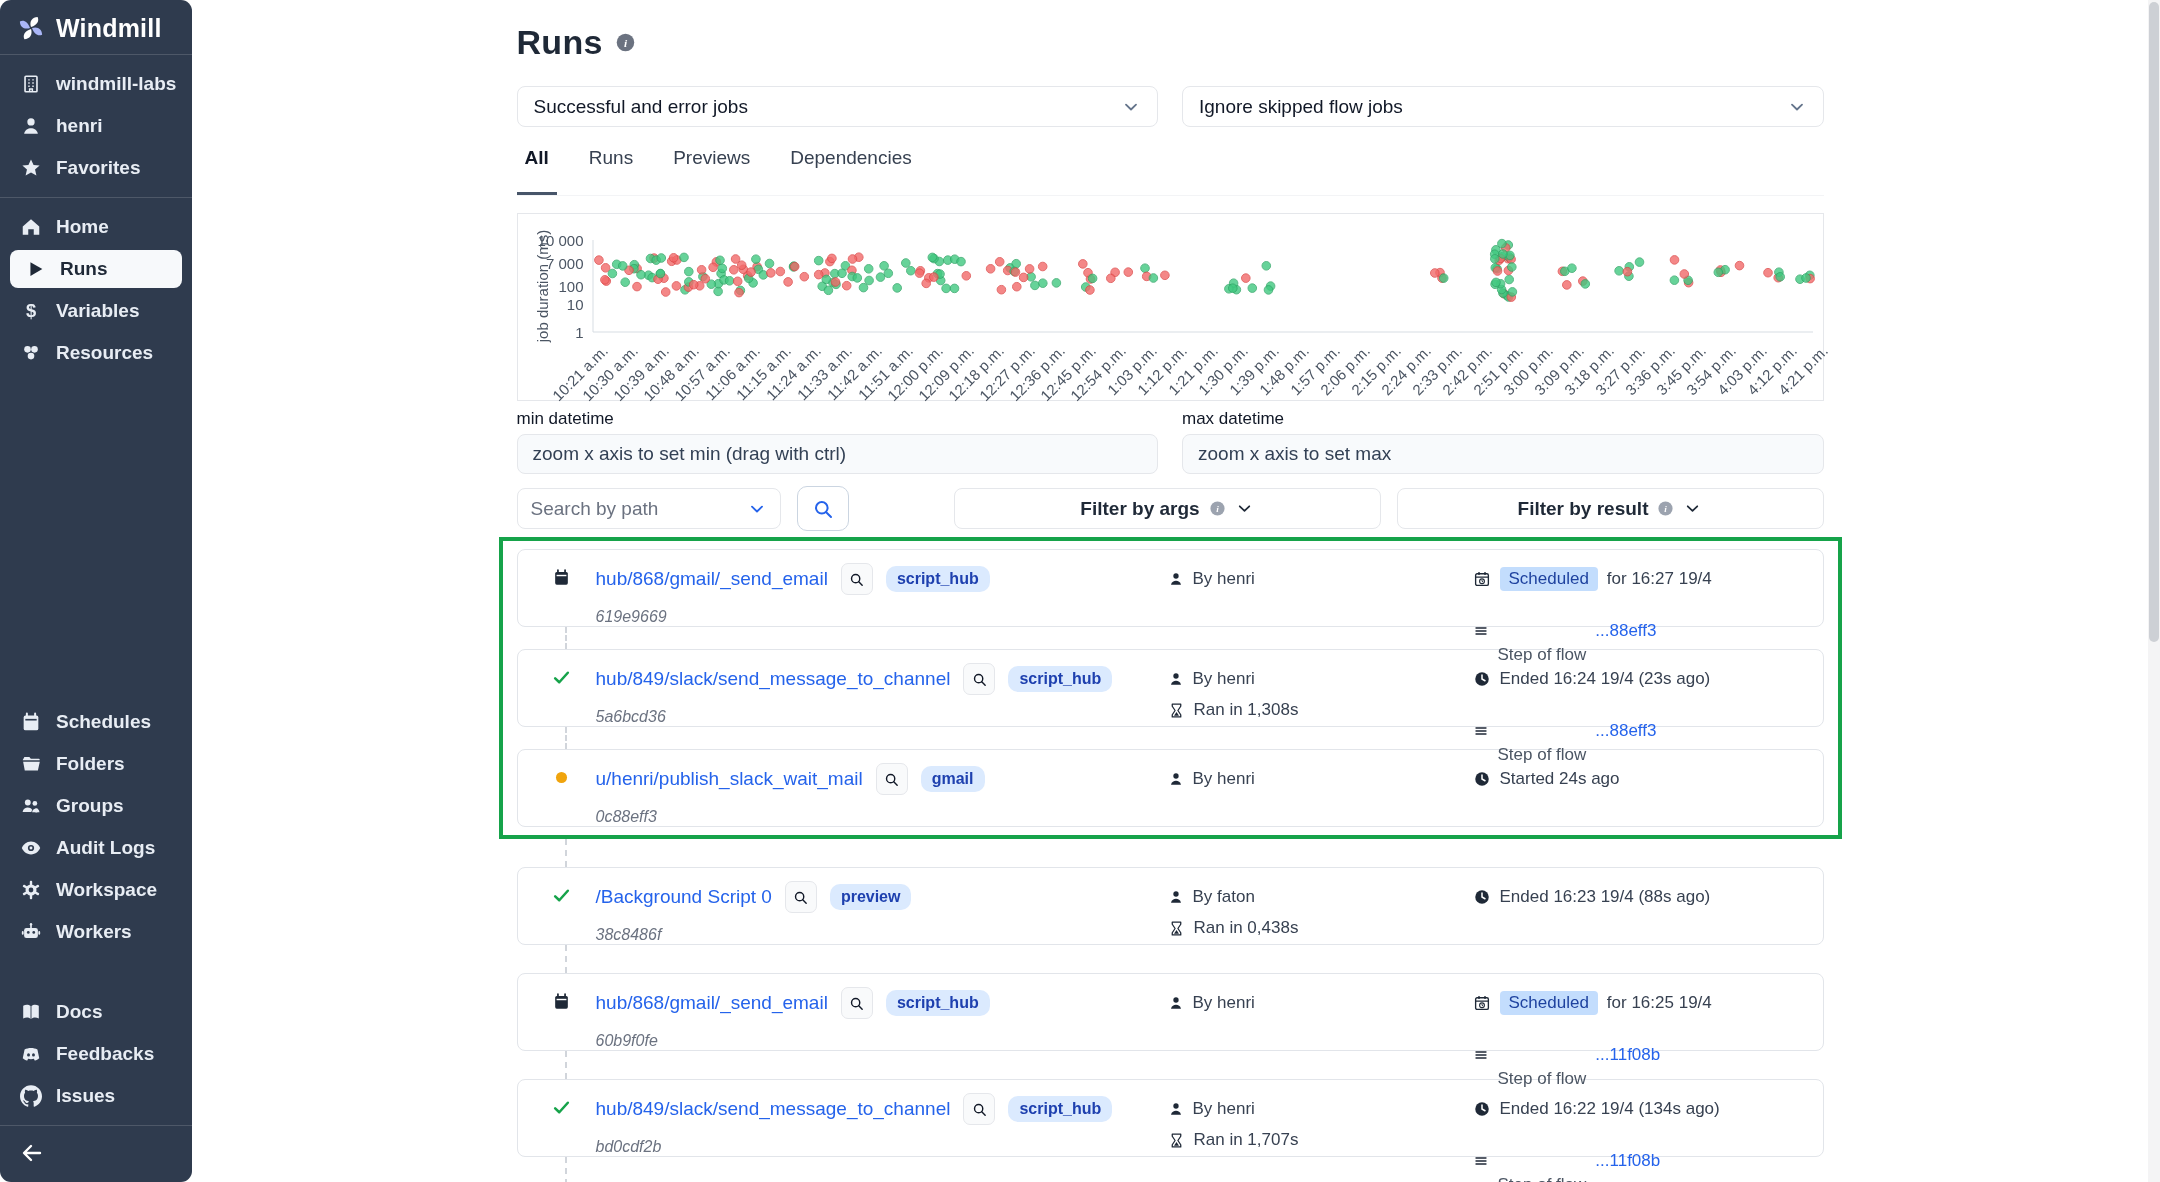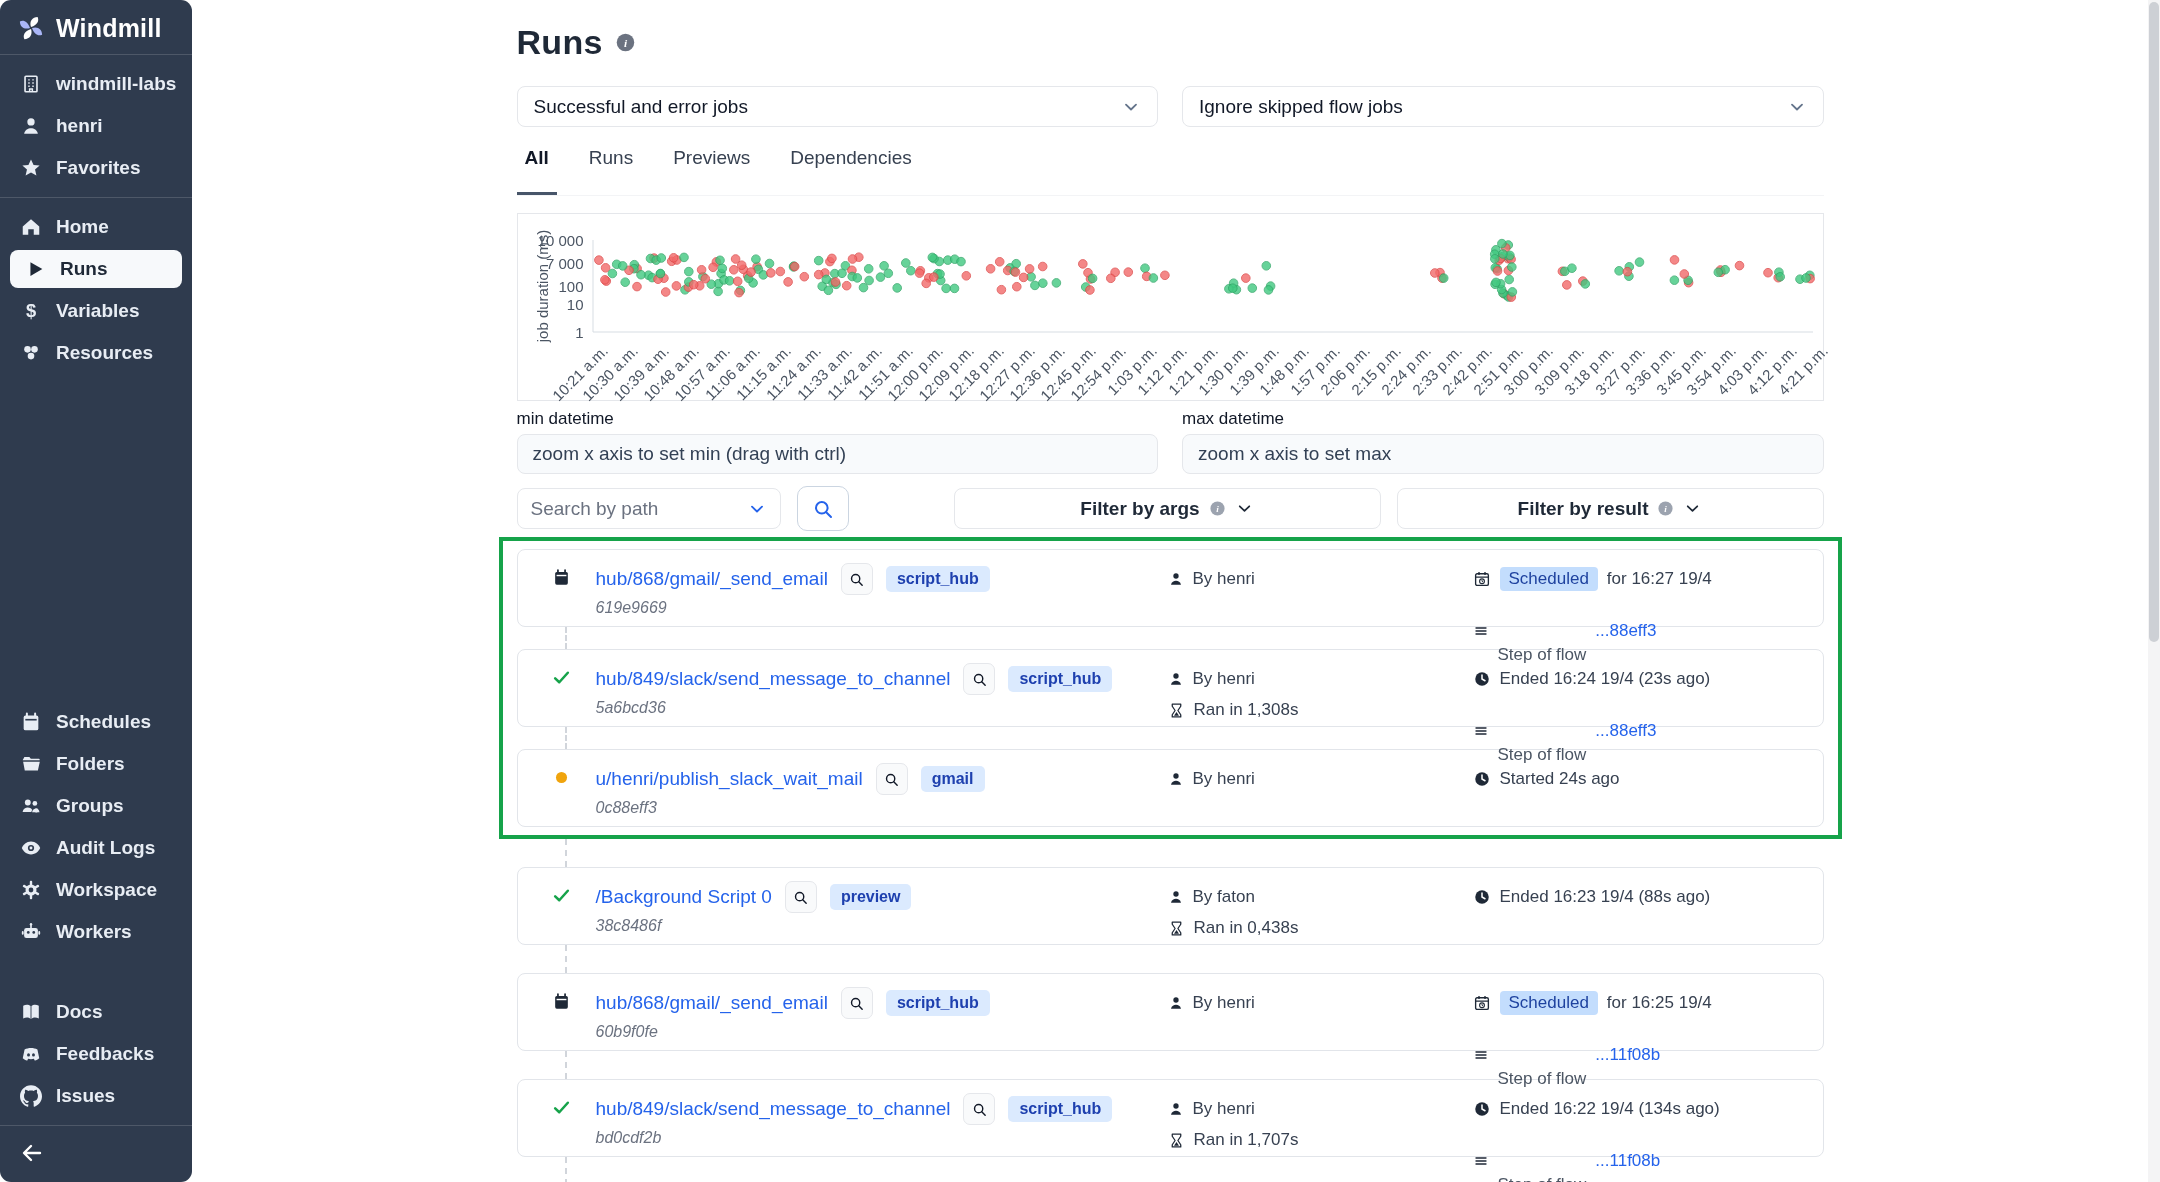--- a/index.html
+++ b/index.html
@@ -118,23 +118,23 @@
   .rc-status .ic { width:19px; height:19px; color:#1f2937; margin-top:5px; }
   .rc-line1 { display:flex; align-items:center; gap:13px; height:32px; }
   .rc-path { font-size:19px; color:#2563eb; text-decoration:none; white-space:nowrap; }
   .rc-search {
     width:32px; height:32px; background:#f9fafb; border:1px solid #e5e7eb; border-radius:7px;
     display:flex; align-items:center; justify-content:center; cursor:pointer;
   }
   .rc-search .ic { width:17px; height:17px; color:#111827; }
   .rc-badge {
     background:#dbeafe; color:#1e40af; font-size:16px; font-weight:600;
-    padding:4px 11px; border-radius:5px; white-space:nowrap;
-  }
-  .rc-id { font-size:16px; font-style:italic; color:#6b7280; margin-top:4px; }
+    padding:4px 11px; border-radius:10px; white-space:nowrap;
+  }
+  .rc-id { font-size:16px; font-style:italic; color:#6b7280; margin-top:13px; }
   .rc-col { display:flex; flex-direction:column; gap:5px; padding-top:3px; }
   .rc-col-line { display:flex; align-items:center; gap:9px; font-size:17px; color:#374151; min-height:26px; }
   .rc-col-line .ic { width:17px; height:17px; color:#1f2937; }
   .badge-sched { background:#c3ddfd; color:#1e429f; padding:2px 9px; border-radius:4px; font-size:17px; }
   .rc-step-link { color:#2563eb; text-decoration:none; }
   .rc-step-text { color:#4b5563;margin-top:48px; }
 
   
   .scrollbar { position:absolute; right:0; top:0; bottom:0; width:12px; background:#f4f4f5; }
   .scroll-thumb { position:absolute; top:2px; left:1px; width:10px; height:640px; background:#cdd0d5; border-radius:6px; }

